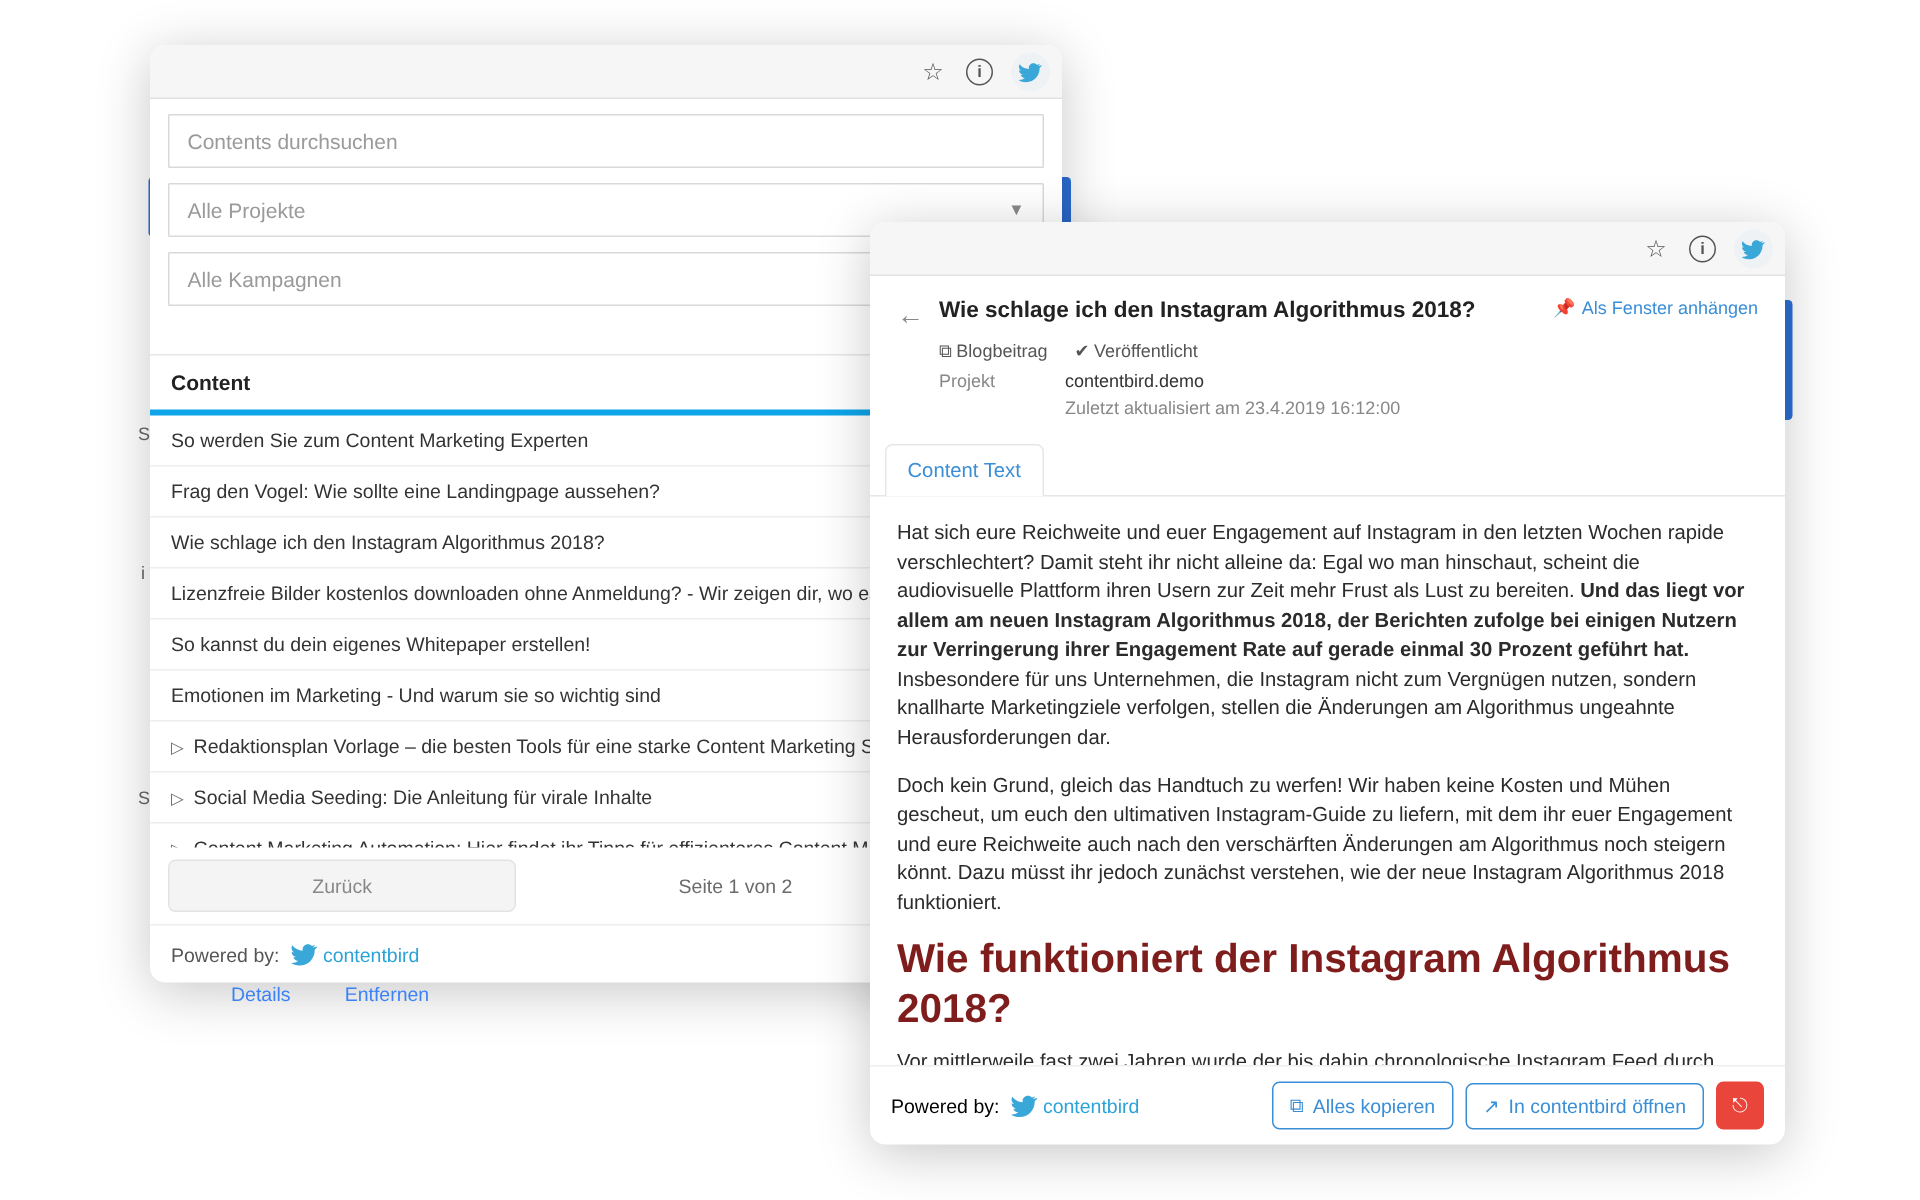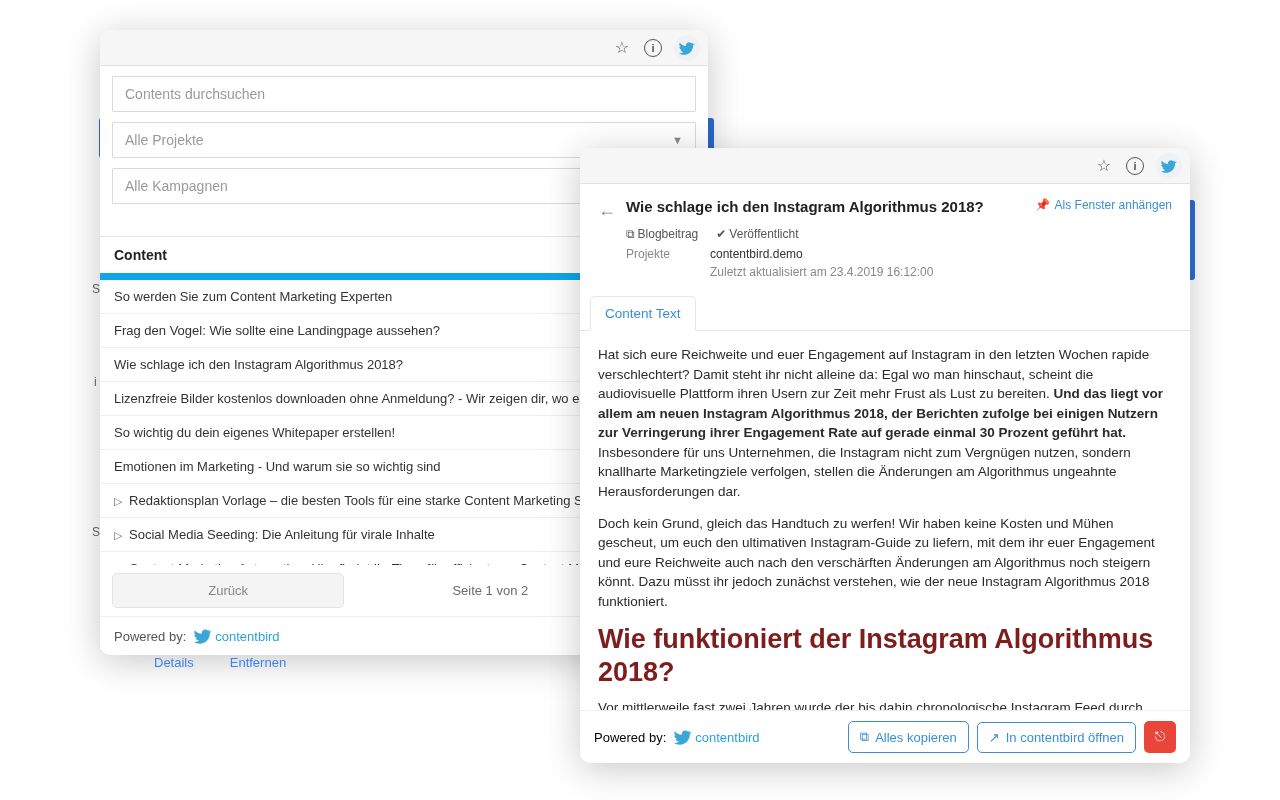--- a/index.html
+++ b/index.html
@@ -52,21 +52,21 @@
   .input-row input {
     border:none; outline:none; width:100%; font-size:14px; color:#333; background:transparent;
   }
   .input-row input::placeholder { color:#9a9a9a; }
   .select-text { color:#9a9a9a; font-size:14px; }
   .chev { color:#888; font-size:11px; }
 
   .section-spacer { height: 28px; }
 
   .table-head {
-    display:flex; border-top:1px solid #e6e6e6; border-bottom:7px solid #0ea5e9;
+    display:flex; border-top:1px solid #e6e6e6; border-bottom:4px solid #0ea5e9;
     padding:10px 14px; font-weight:600; font-size:14px; color:#222;
   }
   .col-content { flex:1; }
   .col-s { width:40px; text-align:left; color:#333; font-weight:600; }
 
   .rows { flex:1; overflow:hidden; }
   .row {
     display:flex; padding:9px 14px; border-bottom:1px solid #eee;
     font-size:13px; color:#333;
   }
@@ -205,21 +205,21 @@
         </div>
         <div class="row">
           <div class="cell-main"> Wie schlage ich den Instagram Algorithmus 2018?</div>
           <div class="cell-s">P</div>
         </div>
         <div class="row">
           <div class="cell-main"> Lizenzfreie Bilder kostenlos downloaden ohne Anmeldung? - Wir zeigen dir, wo es sie g…</div>
           <div class="cell-s">P</div>
         </div>
         <div class="row">
-          <div class="cell-main"> So wichtig du dein eigenes Whitepaper erstellen!</div>
+          <div class="cell-main"> So kannst du dein eigenes Whitepaper erstellen!</div>
           <div class="cell-s">In</div>
         </div>
         <div class="row">
           <div class="cell-main"> Emotionen im Marketing - Und warum sie so wichtig sind</div>
           <div class="cell-s">P</div>
         </div>
         <div class="row">
           <div class="cell-main"><span class="tri">▷</span> Redaktionsplan Vorlage – die besten Tools für eine starke Content Marketing Strategie</div>
           <div class="cell-s">P</div>
         </div>
@@ -275,21 +275,21 @@
         <span class="attach-link">
           <span>📌</span>
           <span>Als Fenster anhängen</span>
         </span>
       </div>
       <div class="meta-line">
         <span><span class="ico">⧉</span><span>Blogbeitrag</span></span>
         <span><span class="ico">✔</span><span>Veröffentlicht</span></span>
       </div>
       <div class="kv">
-        <span class="k">Projekte</span>
+        <span class="k">Projekt</span>
         <span class="v">contentbird.demo</span>
       </div>
       <div class="updated">Zuletzt aktualisiert am 23.4.2019 16:12:00</div>
     </div>
 
     <div class="tabbar">
       <div class="tab">Content Text</div>
     </div>
 
     <div class="article">

